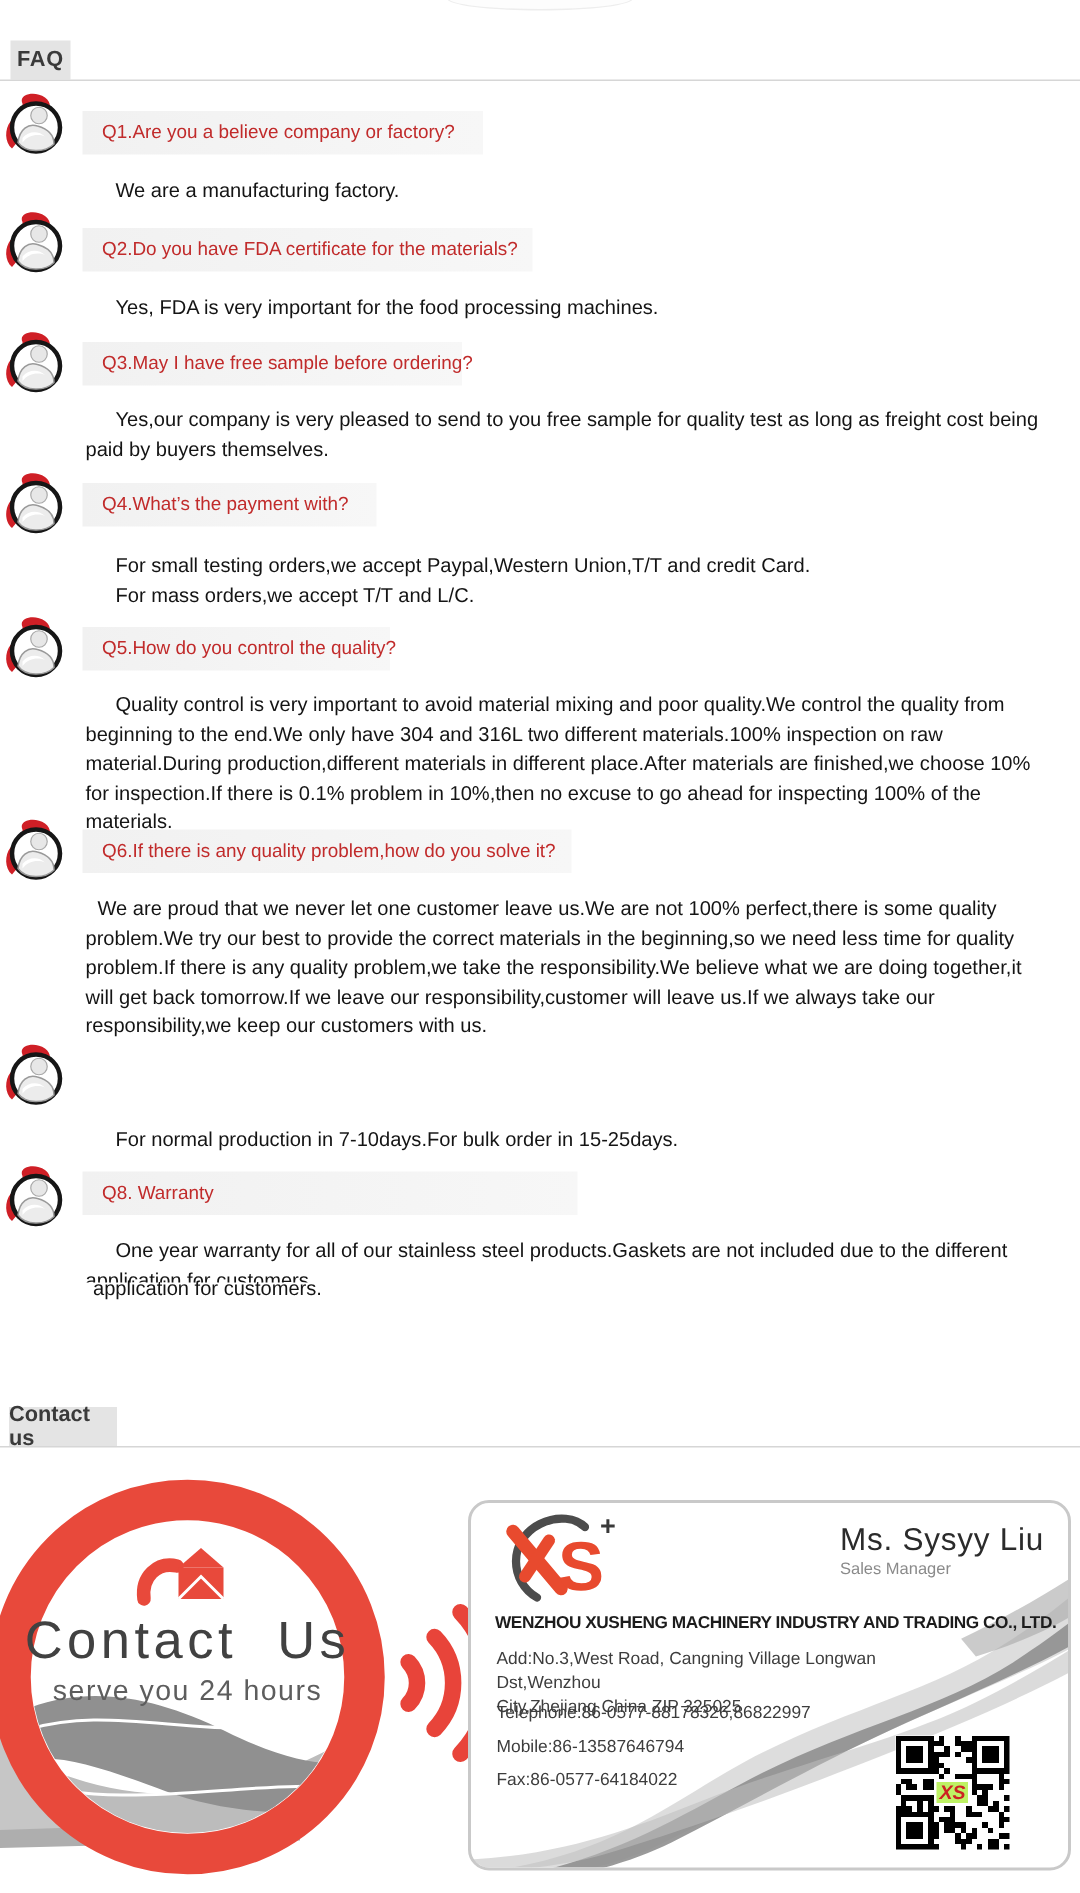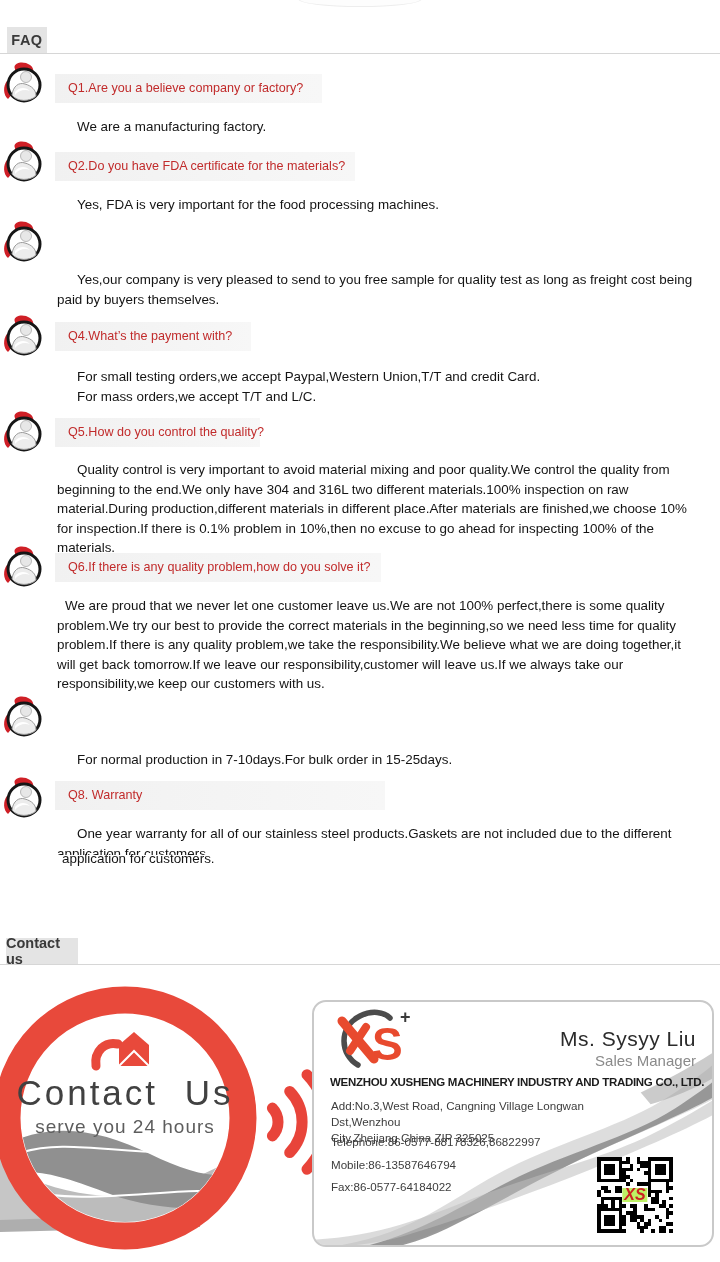--- a/index.html
+++ b/index.html
@@ -33,31 +33,31 @@
   #a8-artifact{position:absolute;left:62px;top:851px;font-size:13.4px;color:#141414;}
 
   
   #contact-graphic{position:absolute;left:0;top:982px;width:340px;height:280px;}
   #signal-arcs{position:absolute;left:252px;top:1058px;width:100px;height:130px;}
 
   #card{position:absolute;left:312px;top:1000px;width:402px;height:247px;box-sizing:border-box;
         border:2px solid #c9c9c9;border-radius:14px;background:#fff;overflow:hidden;}
   #card-ribbons{position:absolute;left:0;top:0;width:100%;height:100%;z-index:1;}
   #card-logo{position:absolute;left:14px;top:5px;width:96px;height:64px;z-index:2;}
-  .person{position:absolute;right:16px;top:13px;text-align:right;z-index:2;margin-top:12px;}
+  .person{position:absolute;right:16px;top:13px;text-align:left;z-index:2;}
   .person-name{font-size:21px;color:#2b2b2b;letter-spacing:.5px;}
-  .person-title{font-size:15px;color:#8a8a8a;margin-top:1px;}
+  .person-title{font-size:11px;color:#8a8a8a;margin-top:1px;}
   .company{position:absolute;left:16px;top:74px;width:382px;font-size:11.5px;font-weight:bold;
            letter-spacing:-.3px;color:#1c1c1c;z-index:2;white-space:nowrap;}
   .addr{position:absolute;left:17px;top:96px;width:300px;font-size:11.6px;line-height:16px;color:#3d3d3d;z-index:2;}
   .cline{position:absolute;left:17px;font-size:11.6px;color:#3d3d3d;z-index:2;white-space:nowrap;}
   #tel{top:133px;} #mob{top:156px;} #fax{top:178px;}
   #qr{position:absolute;left:283px;top:155px;width:76px;height:76px;z-index:3;background:#fff;}
   #qr svg{width:100%;height:100%;}
-  #qr-label{position:absolute;left:50%;top:50%;transform:translate(-50%,-50%);font-size:16px;font-weight:bold;
+  #qr-label{position:absolute;left:50%;top:50%;transform:translate(-50%,-50%);font-size:13px;font-weight:bold;
             color:#cc2222;background:#bef264;padding:0 2px;line-height:14px;z-index:4;font-style:italic;}
 </style>
 </head>
 <body>
 
 <div class="canvas">
   <div id="top-artifact"></div>
 
   <div class="tab" id="tab-faq">FAQ</div>
   <div class="rule" id="rule-faq"></div>
@@ -86,20 +86,21 @@
   <div class="ans" id="a2">Yes, FDA is very important for the food processing machines.</div>
 
   <svg class="mascot" id="i3-icon" viewBox="0 0 40 46">
     <path d="M12,7 C9,1 20,-2 27,3 C31,6 31,10 29,13 C24,8 17,8 12,13 Z" fill="#cf1f26"></path>
     <path d="M4,19 C0,24 0,33 5,37 L10,31 C7,28 7,24 10,21 Z" fill="#cf1f26"></path>
     <circle cx="21" cy="23" r="16" fill="#ffffff" stroke="#161616" stroke-width="3"></circle>
     <circle cx="23" cy="15" r="5.5" fill="#e7e7e7" stroke="#a9a9a9" stroke-width="0.8"></circle>
     <path d="M9,33 C10,24 16,20 22,22 C29,24 33,28 33,34 C27,40 14,40 9,33 Z" fill="#ececec" stroke="#9a9a9a" stroke-width="1"></path>
     <path d="M12,30 C16,25 23,25 27,29 C22,27 16,28 12,33 Z" fill="#ffffff"></path>
   </svg>
+  <div class="qbar" id="q3">Q3.May I have free sample before ordering?</div>
   <div class="ans" id="a3">Yes,our company is very pleased to send to you free sample for quality test as long as freight cost being paid by buyers themselves.</div>
 
   <svg class="mascot" id="i4-icon" viewBox="0 0 40 46">
     <path d="M12,7 C9,1 20,-2 27,3 C31,6 31,10 29,13 C24,8 17,8 12,13 Z" fill="#cf1f26"></path>
     <path d="M4,19 C0,24 0,33 5,37 L10,31 C7,28 7,24 10,21 Z" fill="#cf1f26"></path>
     <circle cx="21" cy="23" r="16" fill="#ffffff" stroke="#161616" stroke-width="3"></circle>
     <circle cx="23" cy="15" r="5.5" fill="#e7e7e7" stroke="#a9a9a9" stroke-width="0.8"></circle>
     <path d="M9,33 C10,24 16,20 22,22 C29,24 33,28 33,34 C27,40 14,40 9,33 Z" fill="#ececec" stroke="#9a9a9a" stroke-width="1"></path>
     <path d="M12,30 C16,25 23,25 27,29 C22,27 16,28 12,33 Z" fill="#ffffff"></path>
   </svg>

